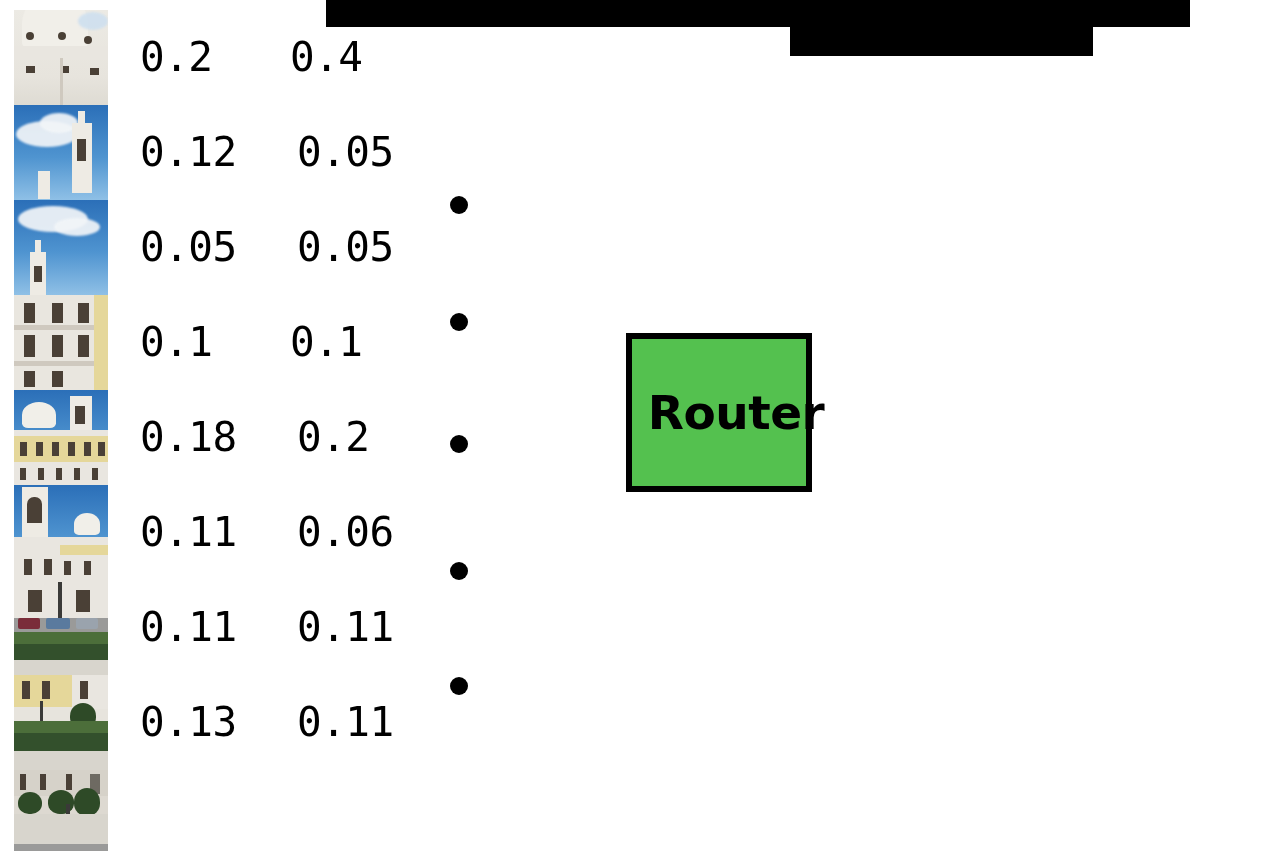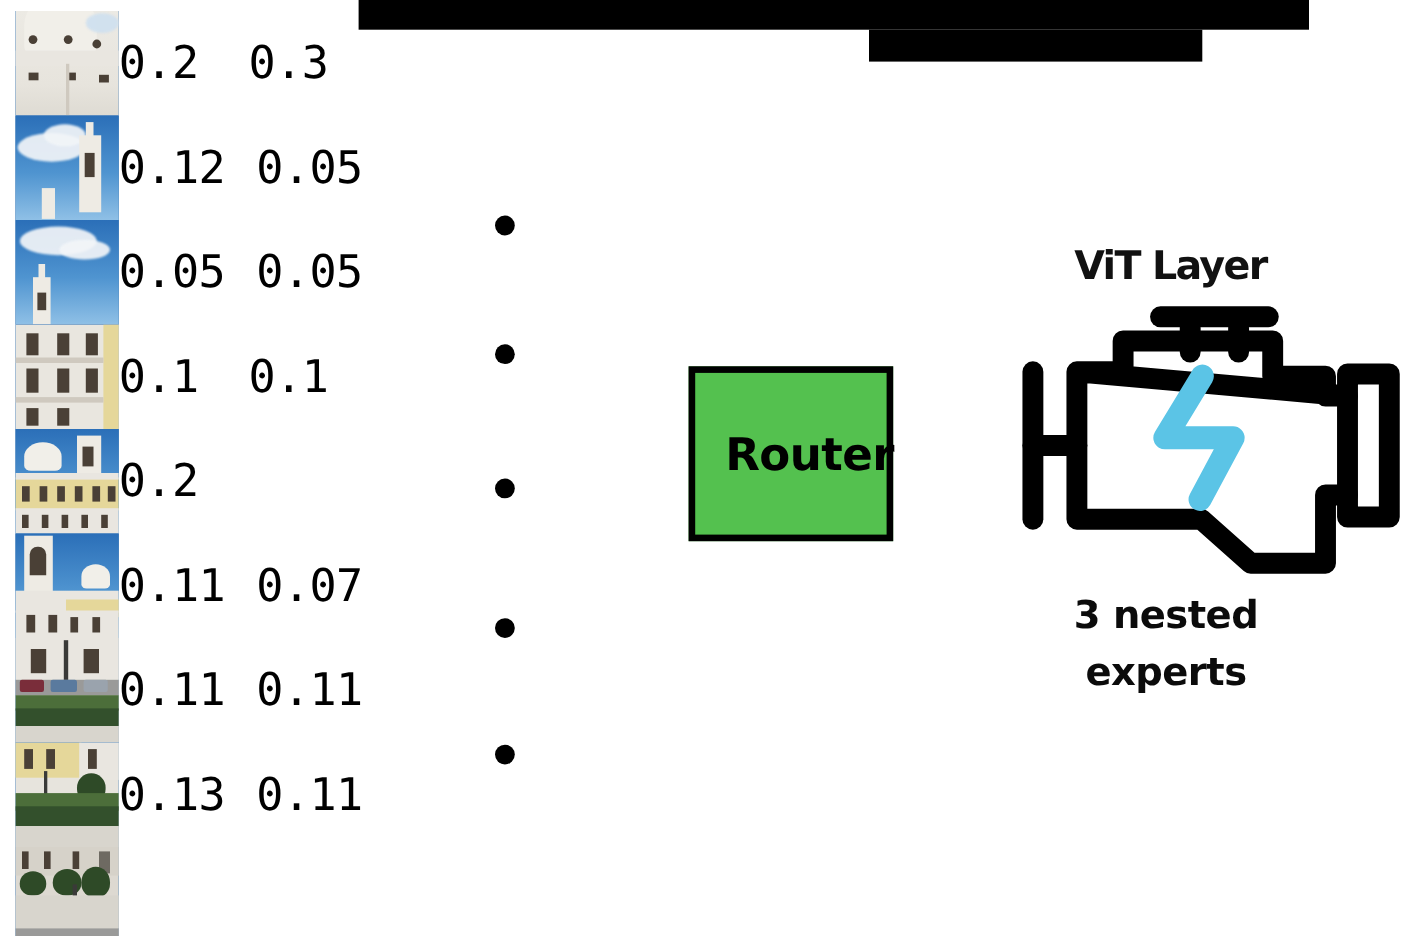--- a/index.html
+++ b/index.html
@@ -84,20 +84,21 @@
     display: flex;
     align-items: center;
     white-space: pre;
   }
   .num-cell {
     font-family: "DejaVu Sans Mono", monospace;
     font-size: 41px;
     line-height: 1;
     color: #000000;
     letter-spacing: -0.5px;
+    margin-left: 32px;
   }
 
   
   .dot {
     position: absolute;
     width: 18px;
     height: 18px;
     border-radius: 50%;
     background: #000000;
   }
@@ -112,21 +113,21 @@
     background: #54c14f;
     border: 6px solid #000000;
     box-sizing: border-box;
     display: flex;
     align-items: center;
     justify-content: center;
   }
   #router-label {
     font-family: "DejaVu Sans", sans-serif;
     font-weight: bold;
-    font-size: 41px;
+    font-size: 47px;
     color: #000000;
     letter-spacing: -0.5px;
     margin-left: 34px;
   }
 
   
   #vit-block {
     position: absolute;
     left: 925px;
     top: 222px;
@@ -302,45 +303,46 @@
       <div class="path" style="left:0;top:44px;width:94px;height:30px;"></div>
       <div class="road" style="left:0;top:74px;width:94px;height:21px;"></div>
     </div>
 
   </div>
 
   <div id="numbers">
 
     <div class="num-row">
       <span class="num-cell" style="width:118px;">0.2</span>
-      <span class="num-cell">0.3</span>
+      <span class="num-cell">0.4</span>
     </div>
 
     <div class="num-row">
       <span class="num-cell" style="width:125px;">0.12</span>
       <span class="num-cell">0.05</span>
     </div>
 
     <div class="num-row">
       <span class="num-cell" style="width:125px;">0.05</span>
       <span class="num-cell">0.05</span>
     </div>
 
     <div class="num-row">
       <span class="num-cell" style="width:118px;">0.1</span>
       <span class="num-cell">0.1</span>
     </div>
 
     <div class="num-row">
+      <span class="num-cell" style="width:125px;">0.18</span>
       <span class="num-cell">0.2</span>
     </div>
 
     <div class="num-row">
       <span class="num-cell" style="width:125px;">0.11</span>
-      <span class="num-cell">0.07</span>
+      <span class="num-cell">0.06</span>
     </div>
 
     <div class="num-row">
       <span class="num-cell" style="width:125px;">0.11</span>
       <span class="num-cell">0.11</span>
     </div>
 
 
     <div class="num-row">
       <span class="num-cell" style="width:125px;">0.13</span>
@@ -352,57 +354,14 @@
   <div class="dot" style="left:450px; top:196px;"></div>
   <div class="dot" style="left:450px; top:313px;"></div>
   <div class="dot" style="left:450px; top:435px;"></div>
   <div class="dot" style="left:450px; top:562px;"></div>
   <div class="dot" style="left:450px; top:677px;"></div>
 
   <div id="router-box">
     <span id="router-label">Router</span>
   </div>
 
-  <div id="vit-block">
-
-    <div id="vit-title">ViT Layer</div>
-
-    <svg id="engine-icon" viewBox="0 0 352 255" aria-hidden="true">
-      <g fill="none" stroke="#000000" stroke-width="19" stroke-linecap="round" stroke-linejoin="round">
-
-        <line x1="130" y1="16" x2="228" y2="16"></line>
-
-        <line x1="157" y1="26" x2="157" y2="48"></line>
-        <line x1="201" y1="26" x2="201" y2="48"></line>
-
-        <line x1="14" y1="66" x2="14" y2="200"></line>
-        <line x1="14" y1="133" x2="54" y2="133"></line>
-
-        <rect x="300" y="68" width="38" height="130"></rect>
-
-        <path d="M 54 66
-                 L 54 200
-                 L 167 200
-                 L 212 240
-                 L 280 240
-                 L 280 178
-                 L 300 178
-                 M 300 88
-                 L 280 88
-                 L 280 70
-                 L 232 70
-                 L 232 38
-                 L 96 38
-                 L 96 66
-                 L 54 66 Z"></path>
-      </g>
-
-      <path d="M 168 70 L 134 126 L 196 126 L 166 182" fill="none" stroke="#5bc4e6" stroke-width="21" stroke-linecap="round" stroke-linejoin="round"></path>
-    </svg>
-
-    <div id="experts-caption">
-      <div>3 nested</div>
-      <div>experts</div>
-    </div>
-
-  </div>
 
 </div>
 
 </body></html>

